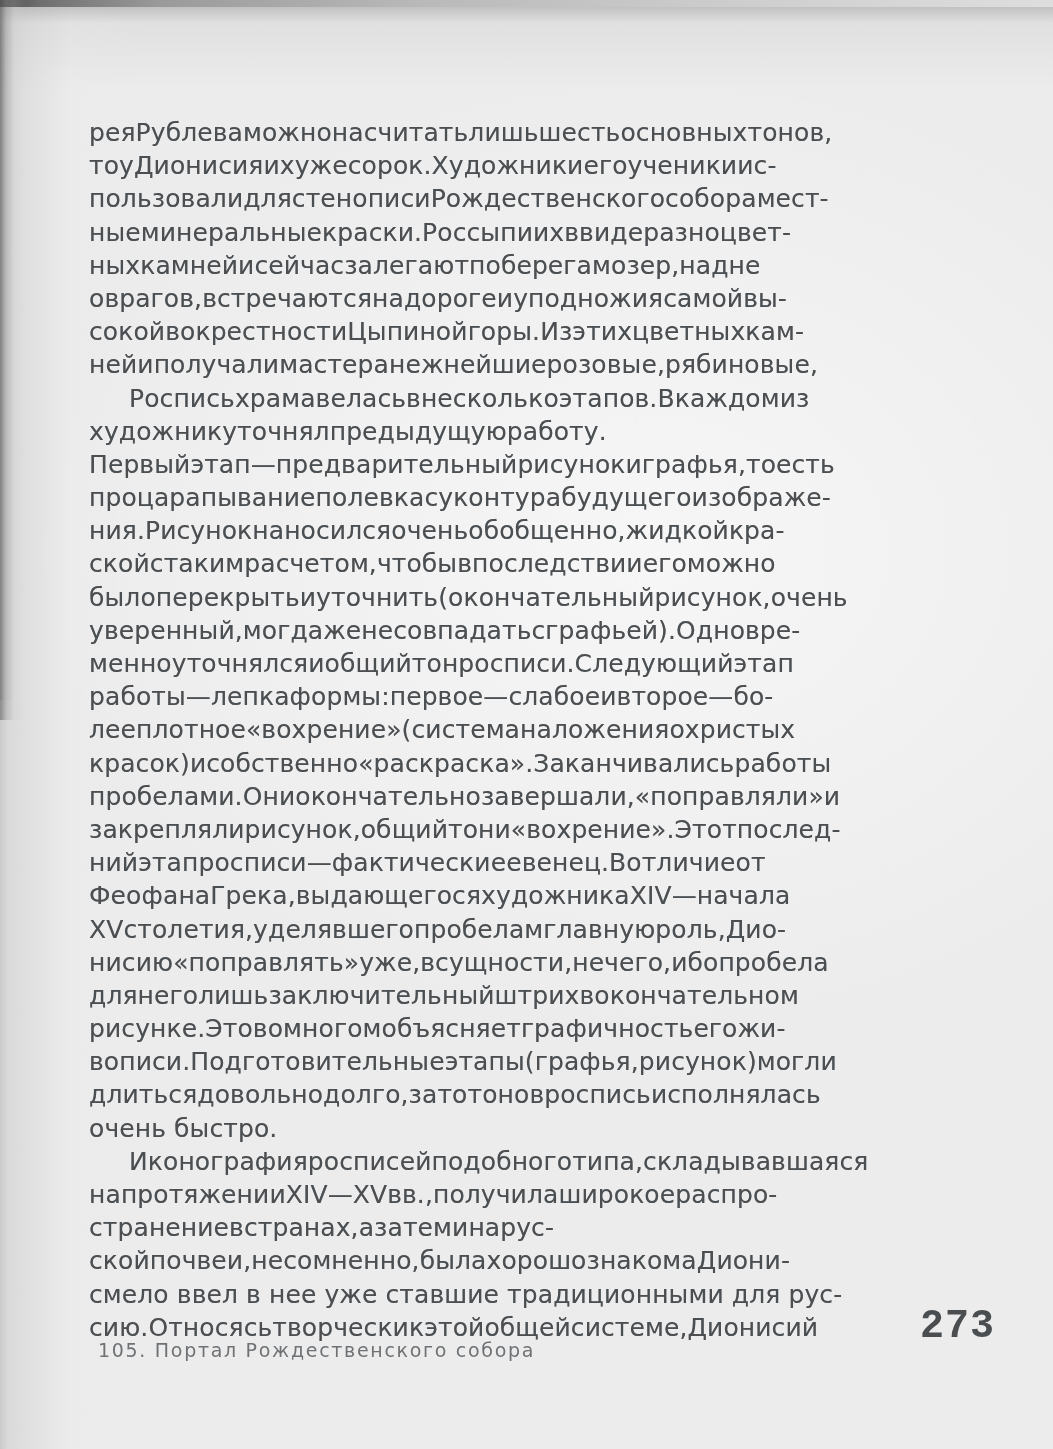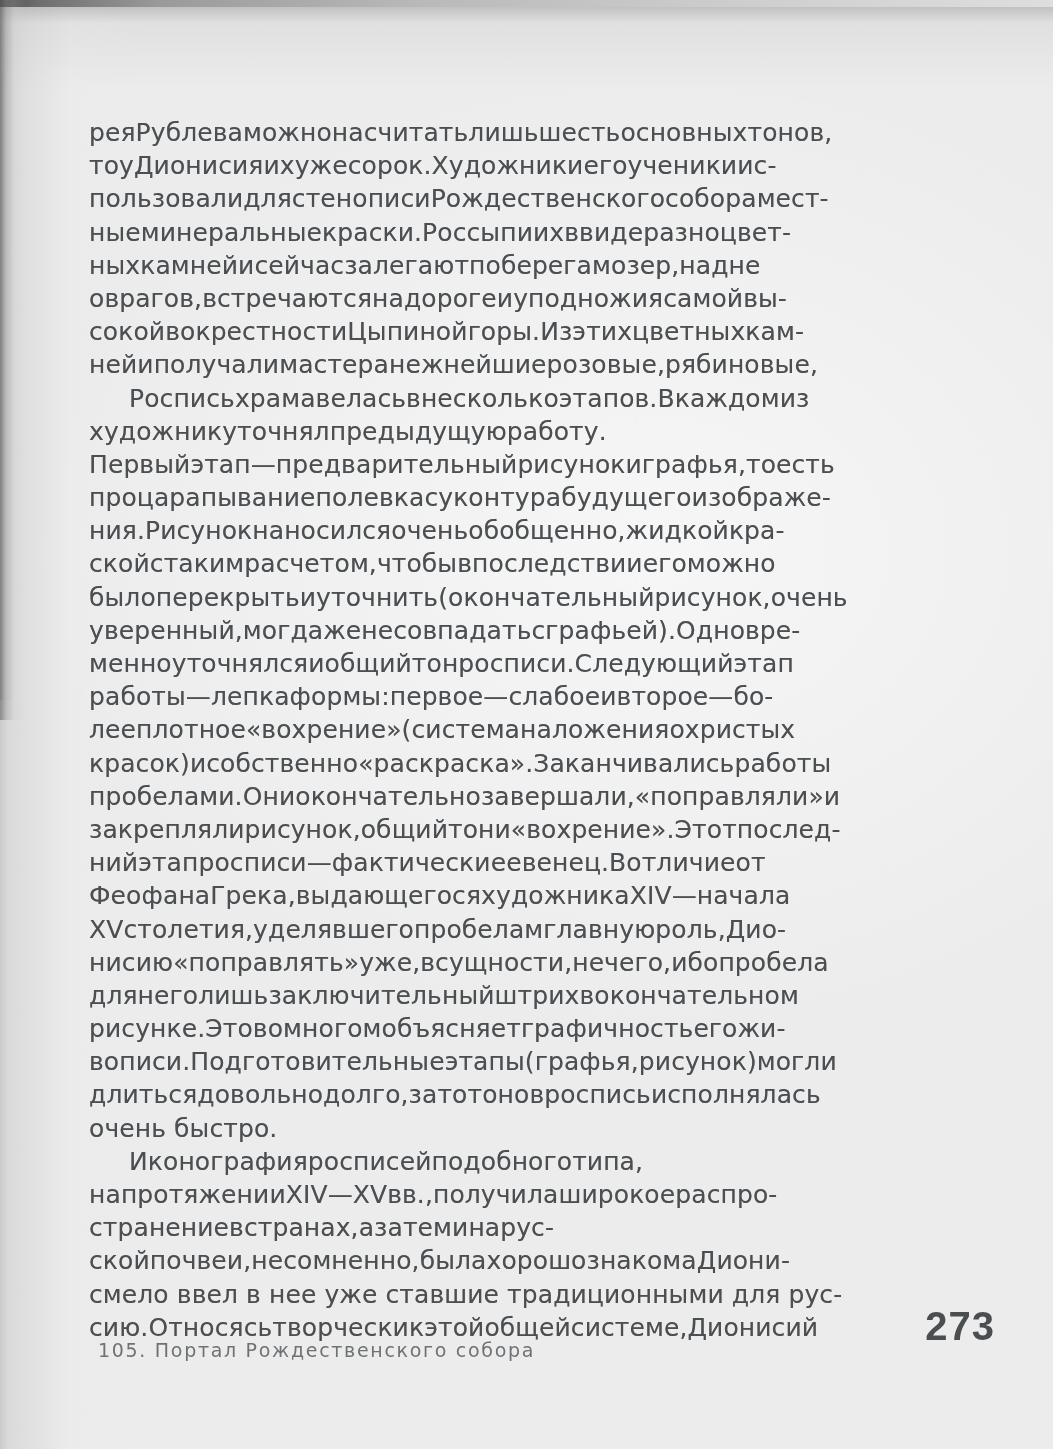--- a/index.html
+++ b/index.html
@@ -117,21 +117,21 @@
     letter-spacing: 1.7px;
     color: #6e7275;
     white-space: pre;
     margin-top: 22px;
   }
 
   .folio {
     position: absolute;
     right: 58px;
     top: 1304px;
-    font-family: Liberation Sans, sans-serif;
+    font-family: Liberation Mono, monospace;
     font-size: 40px;
     font-weight: 700;
     color: #4a4e51;
     letter-spacing: 1px;
   }
 
   
   .speckle {
     position: absolute;
     inset: 0;
@@ -446,20 +446,21 @@
         <span>тонов</span>
         <span>роспись</span>
         <span>исполнялась</span>
       </div>
       <div class="line">очень быстро.</div>
       <div class="line indent j">
         <span>Иконография</span>
         <span>росписей</span>
         <span>подобного</span>
         <span>типа,</span>
+        <span>складывавшаяся</span>
       </div>
       <div class="line j">
         <span>на</span>
         <span>протяжении</span>
         <span>XIV—XV</span>
         <span>вв.,</span>
         <span>получила</span>
         <span>широкое</span>
         <span>распро-</span>
       </div>

